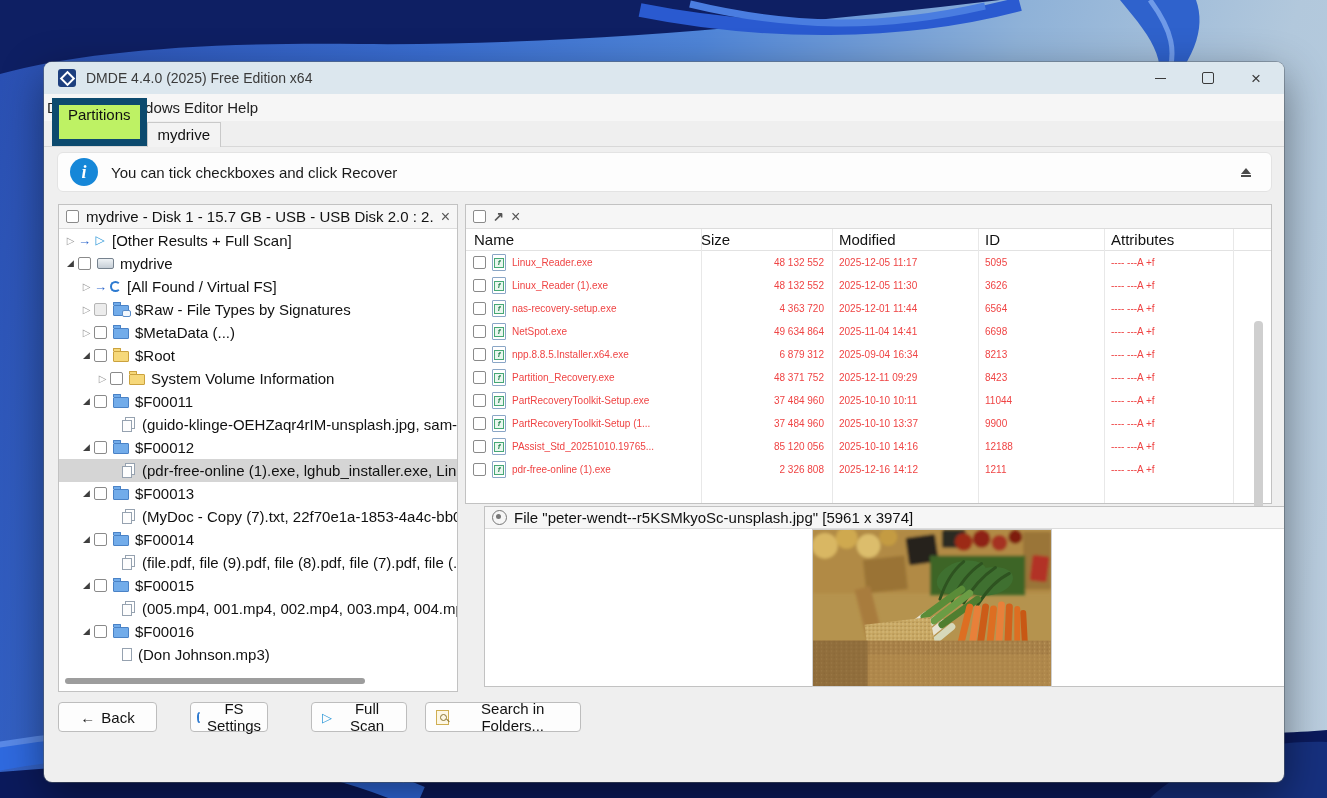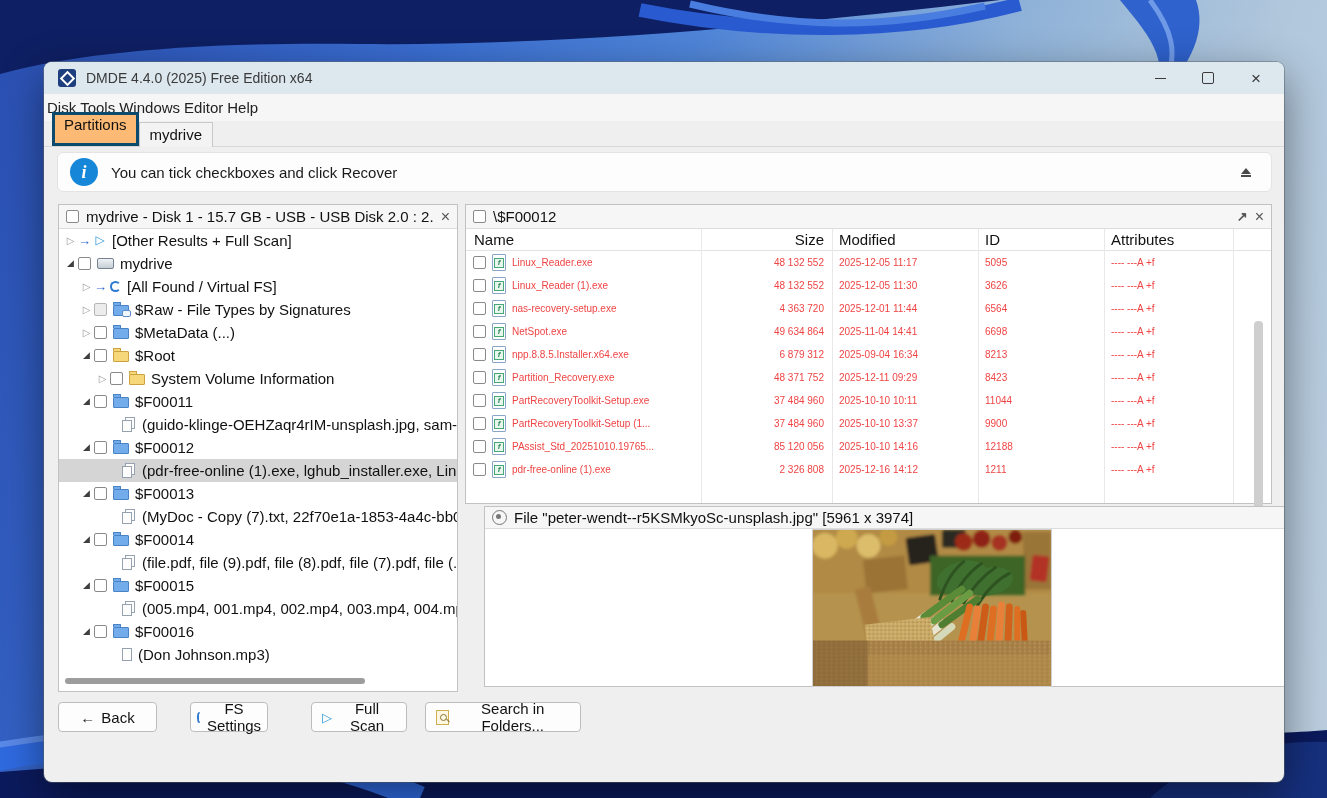--- a/index.html
+++ b/index.html
@@ -19,21 +19,21 @@
   .wc{width:48px;height:100%;display:flex;align-items:center;justify-content:center}
   .wc-min{width:11px;height:1px;background:#3a3a3a}
   .wc-max{width:10px;height:10px;border:1px solid #3a3a3a;border-radius:2px}
   .wc-close{font-size:17px;color:#3a3a3a;line-height:1}
 
   .menubar{position:absolute;top:32px;left:0;right:0;height:27px;background:#f6f6f6;display:flex;align-items:center;padding-left:1px}
   .menu-item{font-size:15px;color:#222;padding:0 2px}
 
   .tabbar{position:absolute;top:59px;left:0;right:0;height:25px;background:#efefef;border-bottom:1px solid #d8d8d8;display:flex;align-items:flex-end;padding-left:8px}
   .tab{font-size:15px;color:#111}
-  .tab.inactive{background:#fdba74;border:3px solid #0c4a6e;padding:1px 9px 10px}
+  .tab.inactive{background:#bef264;border:7px solid #0c4a6e;padding:1px 9px 16px}
   .tab.active{background:#f3f3f3;border:1px solid #c9c9c9;border-bottom:none;padding:3px 10px 4px;position:relative;top:1px}
 
   .info-bar{position:absolute;top:90px;left:13px;width:1215px;height:40px;background:#fdfdfd;border:1px solid #e3e3e3;
     border-radius:6px;display:flex;align-items:center;padding:0 12px;box-sizing:border-box}
   .info-circle{width:28px;height:28px;border-radius:50%;background:#1687d8;color:#fff;display:flex;align-items:center;justify-content:center;
     font-family:"Liberation Serif",serif;font-style:italic;font-weight:bold;font-size:18px;margin-right:13px;flex-shrink:0}
   .info-text{font-size:15px;color:#1a1a1a}
   .eject-btn{margin-left:auto;display:flex;flex-direction:column;align-items:center;width:26px}
   .eject-tri{width:0;height:0;border-left:5px solid transparent;border-right:5px solid transparent;border-bottom:6px solid #4a4a4a}
   .eject-bar{width:10px;height:2px;background:#4a4a4a;margin-top:1px}
@@ -76,21 +76,21 @@
   .ico-files-stack::after{content:"";position:absolute;left:0;top:3px;width:8px;height:10px;background:#fdfdfd;border:1px solid #96a2b0}
   .ico-file{width:10px;height:13px;background:#fff;border:1px solid #96a2b0}
   .tree-label{overflow:hidden}
   .hscroll{position:absolute;left:0;right:0;bottom:6px;height:8px}
   .hthumb{position:absolute;left:6px;top:1px;width:300px;height:6px;background:#9d9d9d;border-radius:3px}
 
   .col-header{position:absolute;top:24px;left:0;right:0;height:22px;display:grid;grid-template-columns:235px 131px 146px 126px 1fr;
     align-items:center;font-size:15px;color:#111;background:#fff;border-bottom:1px solid #e2e2e2;box-sizing:border-box}
   .ch{white-space:nowrap;overflow:hidden}
   .ch-name{padding-left:8px}
-  .ch-size{text-align:right;padding-right:8px}
+  .ch-size{padding-right:8px}
   .ch-mod,.ch-id,.ch-attr{padding-left:7px}
   .file-rows{position:absolute;top:46px;left:0;right:0}
   .file-row{display:grid;grid-template-columns:235px 131px 146px 126px 1fr;height:23px;align-items:center;font-size:10px;color:#ef4444}
   .fc{white-space:nowrap;overflow:hidden}
   .fc-name{display:flex;align-items:center;gap:6px;padding-left:7px}
   .ico-exe{position:relative;width:12px;height:15px;background:#fff;border:1px solid #8aa6c6;border-radius:1px;flex-shrink:0}
   .ico-exe::after{content:"f";position:absolute;left:1px;top:3px;width:8px;height:8px;background:#e9f6ee;border:1px solid #46a876;
     color:#2e8a58;font-size:8px;line-height:8px;font-weight:bold;font-style:italic;text-align:center}
   .fname{overflow:hidden;white-space:nowrap}
   .fc-size{text-align:right;padding-right:8px}
@@ -297,21 +297,20 @@
         </div>
       </div>
     <div class="hscroll">
         <div class="hthumb"></div>
       </div>
   </div>
 
   <div class="panel file-panel">
     <div class="panel-header">
       <span class="cbx"></span>
-      <span class="ph-title">\$F00012</span>
       <span class="popout">↗</span>
       <span class="ph-close">×</span>
     </div>
     <div class="col-header" id="col-header">
         <div class="ch ch-name">Name</div>
         <div class="ch ch-size">Size</div>
         <div class="ch ch-mod">Modified</div>
         <div class="ch ch-id">ID</div>
         <div class="ch ch-attr">Attributes</div>
       </div>

